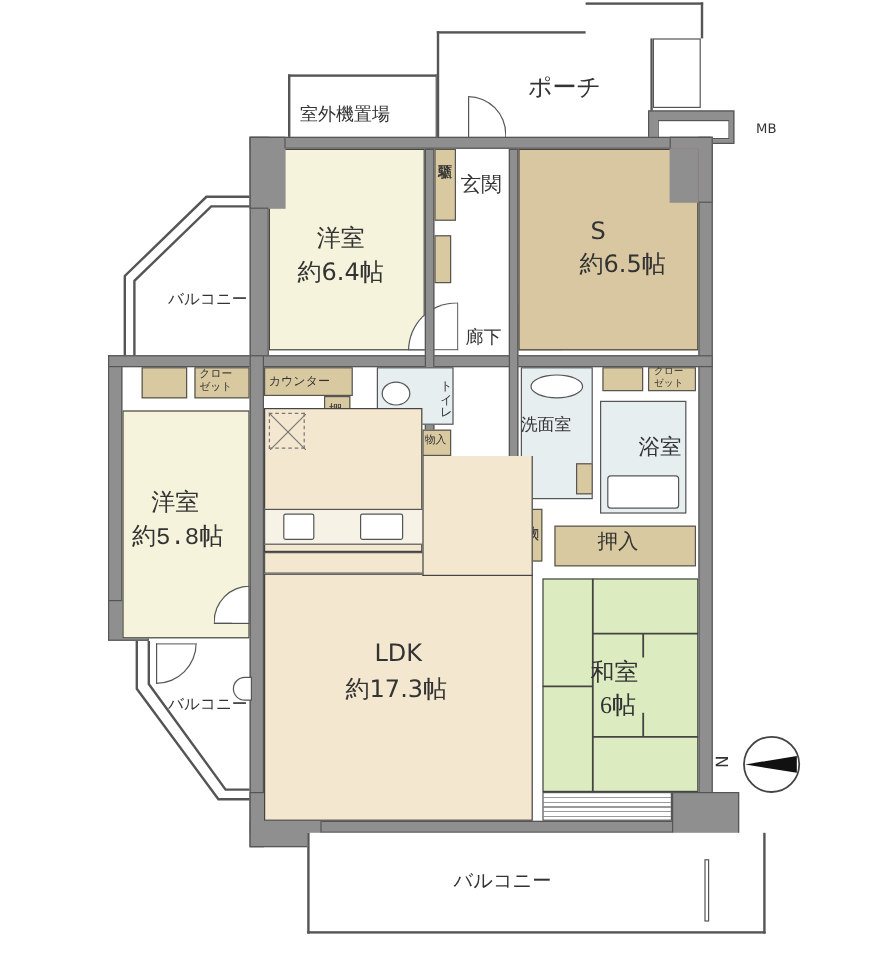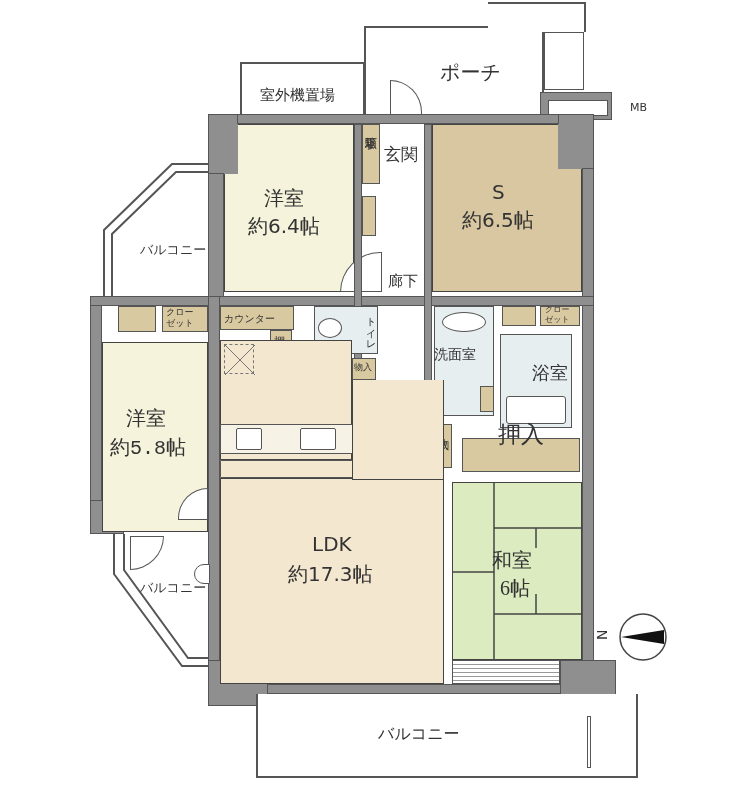--- a/index.html
+++ b/index.html
@@ -15,21 +15,21 @@
   .xs{font-size:9px;}
   .vert{writing-mode:vertical-rl;text-orientation:upright;}
   .storage{background:#d9c9a0;border:1px solid #555;}
   .wet{background:#e7eef0;border:1px solid #555;}
   .door{border:1px solid #555;background:#fff;}
 </style>
 </head>
 <body>
 
 <div class="abs line" style="left:240px;top:62px;width:125px;height:58px;border-bottom:none;"></div>
-<div class="lbl mid" style="left:260px;top:86px;">室外機置場</div>
+<div class="lbl mid" style="left:250px;top:86px;">室外機置場</div>
 
 <div class="abs line" style="left:364px;top:26px;width:180px;height:94px;border-bottom:none;"></div>
 <div class="abs line" style="left:488px;top:2px;width:98px;height:30px;border-bottom:none;border-left:none;"></div>
 <div class="lbl big" style="left:440px;top:60px;">ポーチ</div>
 <div class="abs door" style="left:390px;top:80px;width:32px;height:40px;border-radius:0 32px 0 0;"></div>
 <div class="abs door" style="left:544px;top:32px;width:40px;height:58px;"></div>
 
 <div class="abs wall" style="left:540px;top:92px;width:72px;height:28px;"></div>
 <div class="abs line" style="left:548px;top:100px;width:60px;height:16px;border-width:1px;"></div>
 <div class="lbl xs" style="left:594px;top:101px;font-size:11px;margin-left:36px;">MB</div>
@@ -66,21 +66,21 @@
 <div class="abs storage" style="left:362px;top:124px;width:18px;height:60px;"></div>
 <div class="lbl sm vert" style="left:363px;top:128px;font-size:12px;">下駄箱</div>
 <div class="lbl mid" style="left:384px;top:144px;font-size:17px;">玄関</div>
 <div class="abs storage" style="left:362px;top:196px;width:14px;height:40px;"></div>
 <div class="lbl mid" style="left:388px;top:272px;">廊下</div>
 <div class="abs door" style="left:432px;top:252px;width:36px;height:40px;border-radius:0 36px 0 0;"></div>
 
 <div class="abs room" style="left:432px;top:124px;width:150px;height:168px;background:#d8c7a0;"></div>
 <div class="abs wall" style="left:558px;top:124px;width:24px;height:45px;border:none;"></div>
 <div class="lbl big" style="left:492px;top:180px;">S</div>
-<div class="lbl big" style="left:462px;top:208px;">約6.5帖</div>
+<div class="lbl big" style="left:483px;top:208px;">約6.5帖</div>
 
 <div class="abs storage" style="left:118px;top:306px;width:38px;height:26px;"></div>
 <div class="abs storage" style="left:162px;top:306px;width:46px;height:26px;"></div>
 <div class="lbl xs" style="left:166px;top:307px;white-space:pre;">クロー
 ゼット</div>
 <div class="abs storage" style="left:220px;top:306px;width:74px;height:24px;"></div>
 <div class="lbl xs" style="left:224px;top:313px;font-size:10px;">カウンター</div>
 <div class="abs storage" style="left:270px;top:330px;width:22px;height:22px;"></div>
 <div class="lbl xs" style="left:274px;top:335px;font-size:11px;">棚</div>
 <div class="abs storage" style="left:502px;top:306px;width:34px;height:20px;"></div>
@@ -115,21 +115,21 @@
 <div class="abs" style="left:442px;top:312px;width:44px;height:20px;border:1px solid #555;border-radius:50%;background:#fff;"></div>
 <div class="lbl sm" style="left:434px;top:346px;font-size:14px;">洗面室</div>
 <div class="abs wet" style="left:500px;top:334px;width:72px;height:94px;"></div>
 <div class="lbl sm" style="left:532px;top:362px;font-size:18px;">浴室</div>
 <div class="abs" style="left:506px;top:396px;width:60px;height:28px;border:1px solid #555;border-radius:3px;background:#fff;"></div>
 <div class="abs storage" style="left:480px;top:386px;width:14px;height:26px;"></div>
 <div class="abs storage" style="left:434px;top:424px;width:18px;height:44px;"></div>
 <div class="lbl xs vert" style="left:436px;top:430px;font-size:11px;">物入</div>
 
 <div class="abs storage" style="left:462px;top:438px;width:118px;height:34px;"></div>
-<div class="lbl big" style="left:498px;top:420px;font-size:23px;">押入</div>
+<div class="lbl big" style="left:498px;top:442px;font-size:17px;">押入</div>
 
 <div class="abs room" style="left:220px;top:478px;width:224px;height:206px;background:#f4e7cf;"></div>
 <div class="abs" style="left:220px;top:460px;width:148px;height:18px;background:#f4e7cf;border:1px solid #555;border-radius:0 0 6px 0;"></div>
 <div class="abs room" style="left:352px;top:380px;width:92px;height:100px;background:#f4e7cf;border-top:none;"></div>
 <div class="lbl big" style="left:312px;top:532px;">LDK</div>
 <div class="lbl big" style="left:288px;top:562px;">約17.3帖</div>
 
 <div class="abs room" style="left:452px;top:482px;width:130px;height:178px;background:#dcecc0;"></div>
 <svg class="abs" style="left:452px;top:482px;" width="130" height="178">
   <line x1="42" y1="0" x2="42" y2="178" stroke="#444" stroke-width="1.5"></line>

